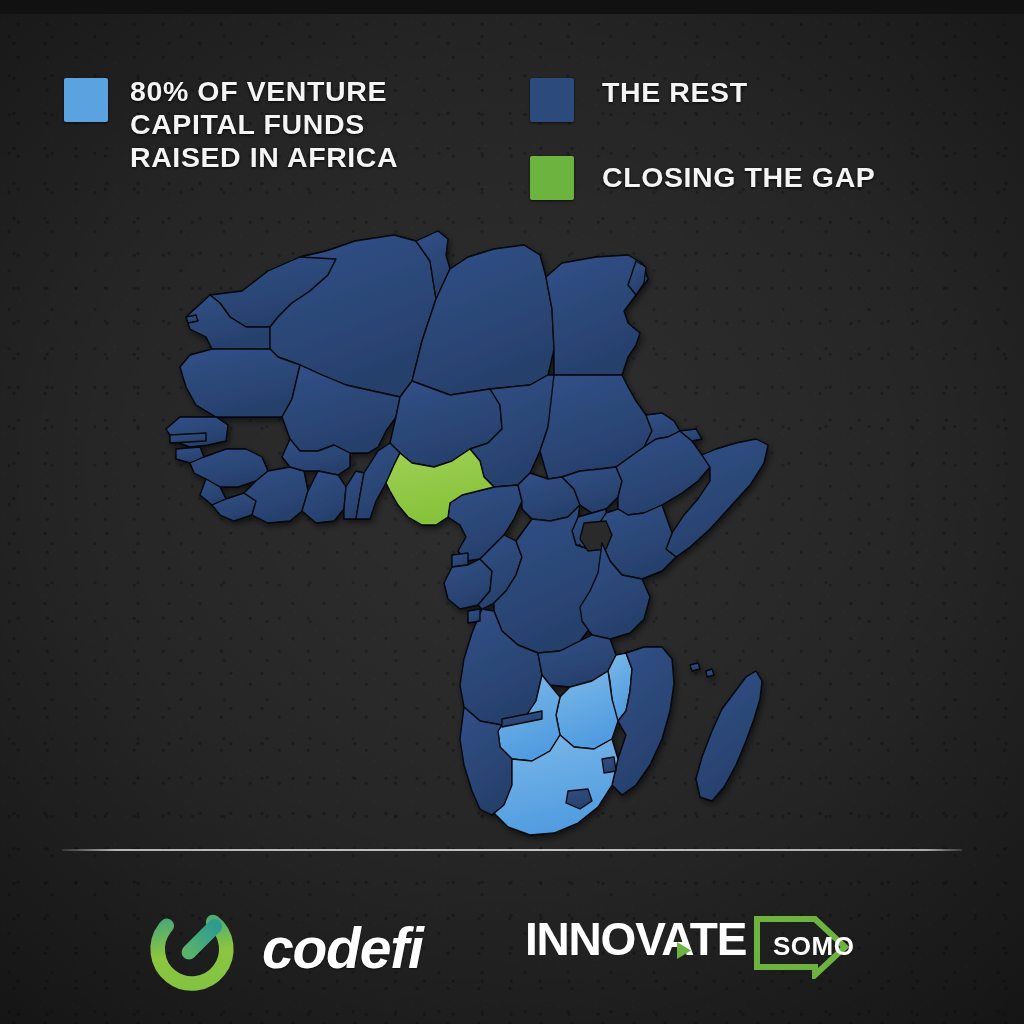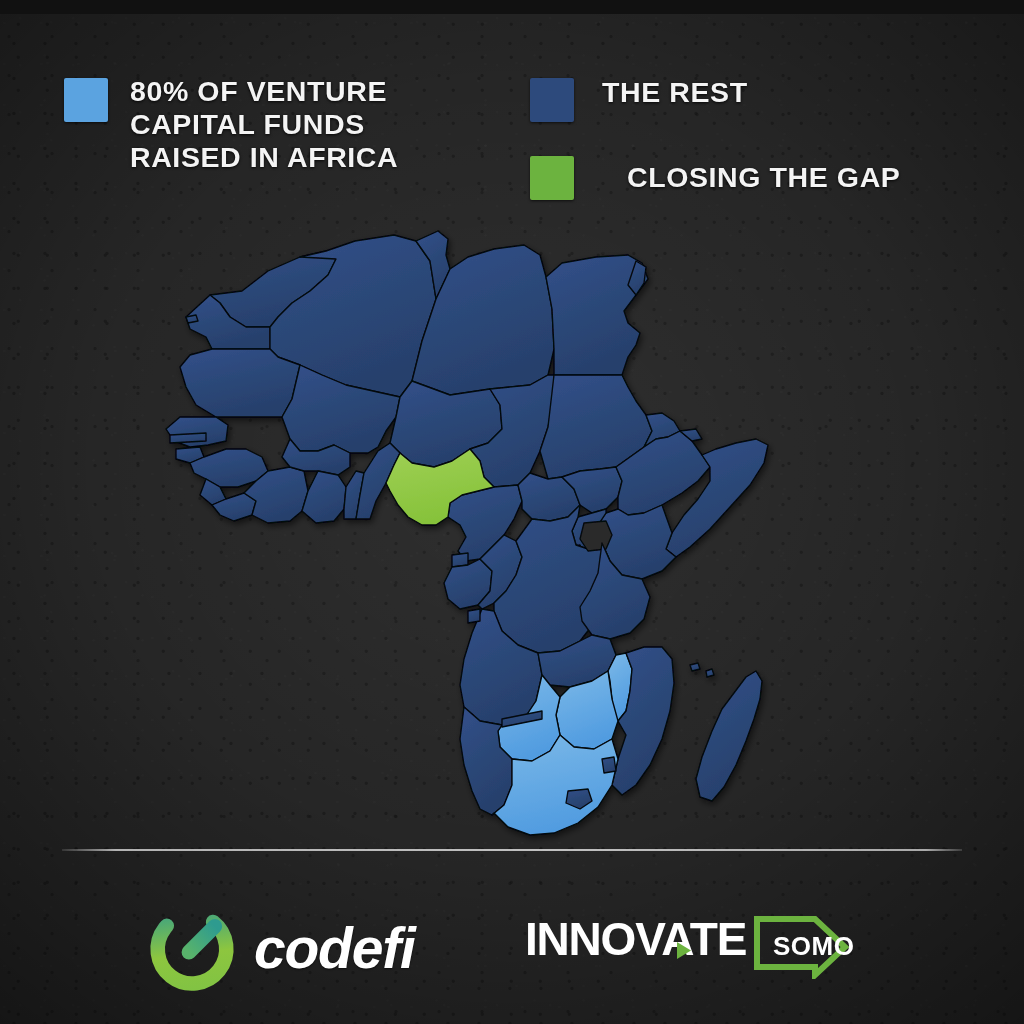--- a/index.html
+++ b/index.html
@@ -59,36 +59,36 @@
     line-height:33px;
     text-transform:uppercase;
     white-space:pre-line;
     text-shadow:0 1px 3px rgba(0,0,0,.85);
   }
 
   #legend-primary{left:64px;top:64px;}
   #legend-primary .legend-label{margin-left:22px;margin-top:-3px;}
   #legend-rest{left:530px;top:64px;}
   #legend-rest .legend-label{margin-left:28px;margin-top:-2px;}
-  #legend-gap{left:530px;top:142px;gap:25px;}
+  #legend-gap{left:530px;top:142px;}
   #legend-gap .legend-label{margin-left:28px;margin-top:5px;}
 
   
   #map-wrap{position:absolute;left:150px;top:185px;width:700px;height:660px;}
   #africa-map{width:100%;height:100%;display:block;}
   #africa-map path{stroke:#05070d;stroke-width:1.35;stroke-linejoin:round;}
 
   
   #divider{
     position:absolute;left:62px;top:835px;width:900px;height:2px;
     background:linear-gradient(90deg, rgba(190,190,190,.15) 0%, rgba(205,205,205,.85) 6%, rgba(210,210,210,.9) 55%, rgba(205,205,205,.8) 96%, rgba(190,190,190,.2) 100%);
   }
 
   
-  #codefi-logo{position:absolute;left:140px;top:880px;display:flex;align-items:center;gap:8px;}
+  #codefi-logo{position:absolute;left:140px;top:880px;display:flex;align-items:center;gap:16px;}
   #codefi-mark{width:104px;height:104px;display:block;}
   #codefi-word{
     color:#ffffff;
     font-size:57px;
     font-weight:700;
     font-style:italic;
     letter-spacing:-1.2px;
     line-height:1;
     margin-left:2px;
     margin-top:4px;

